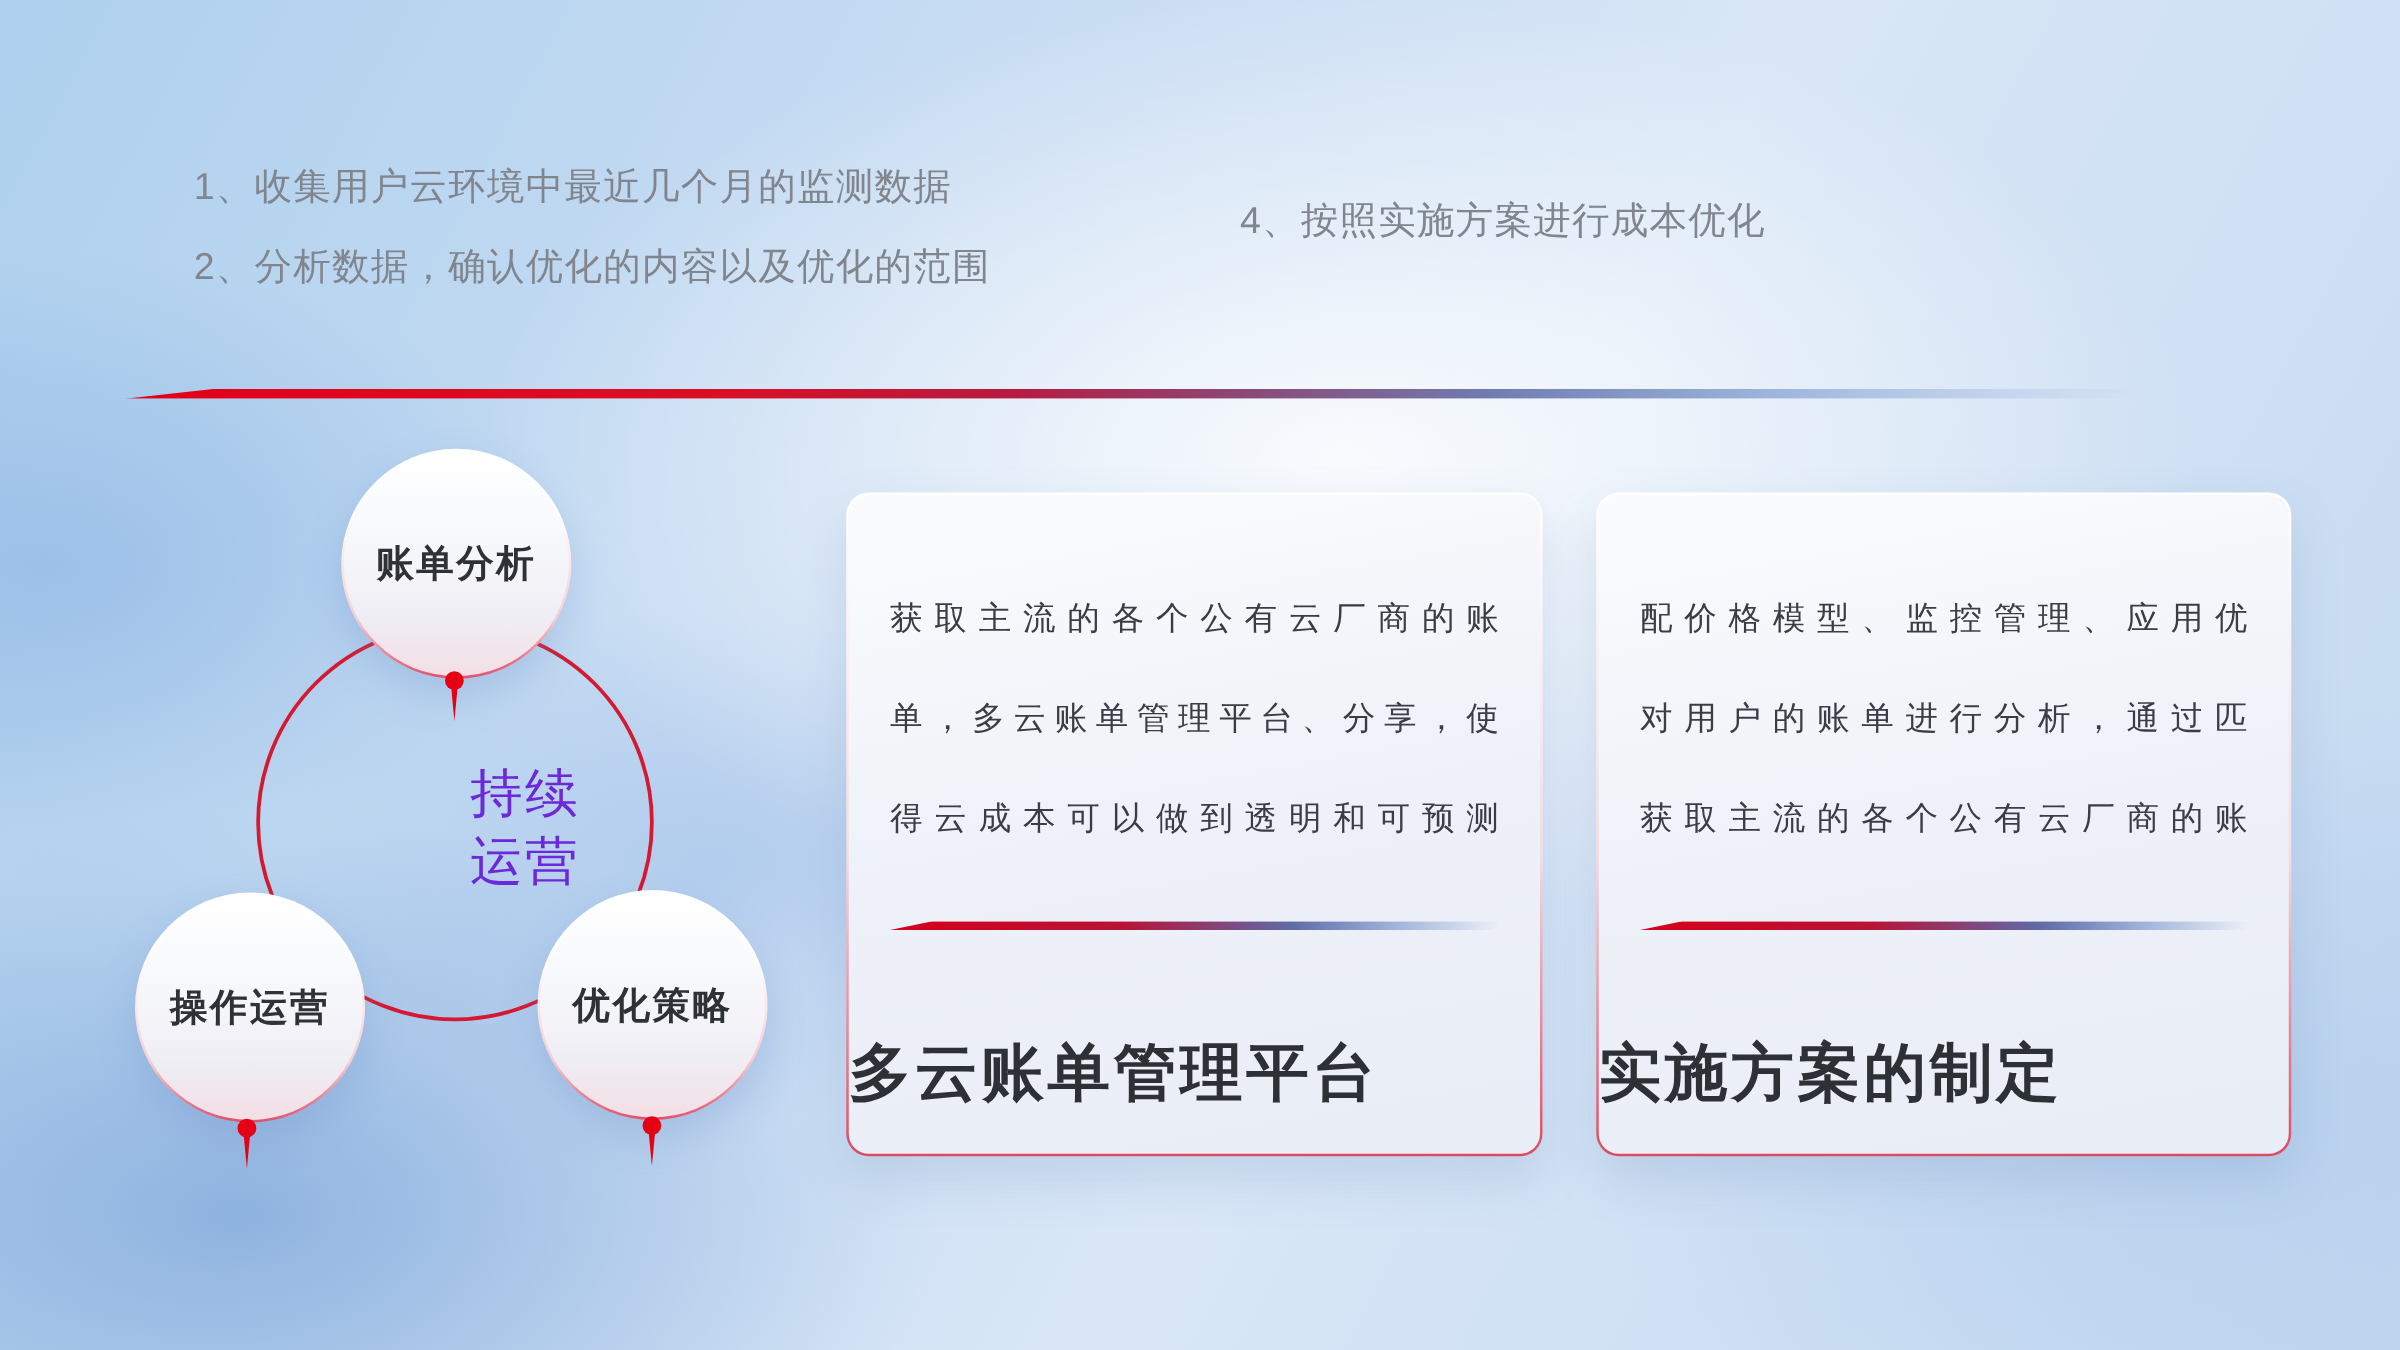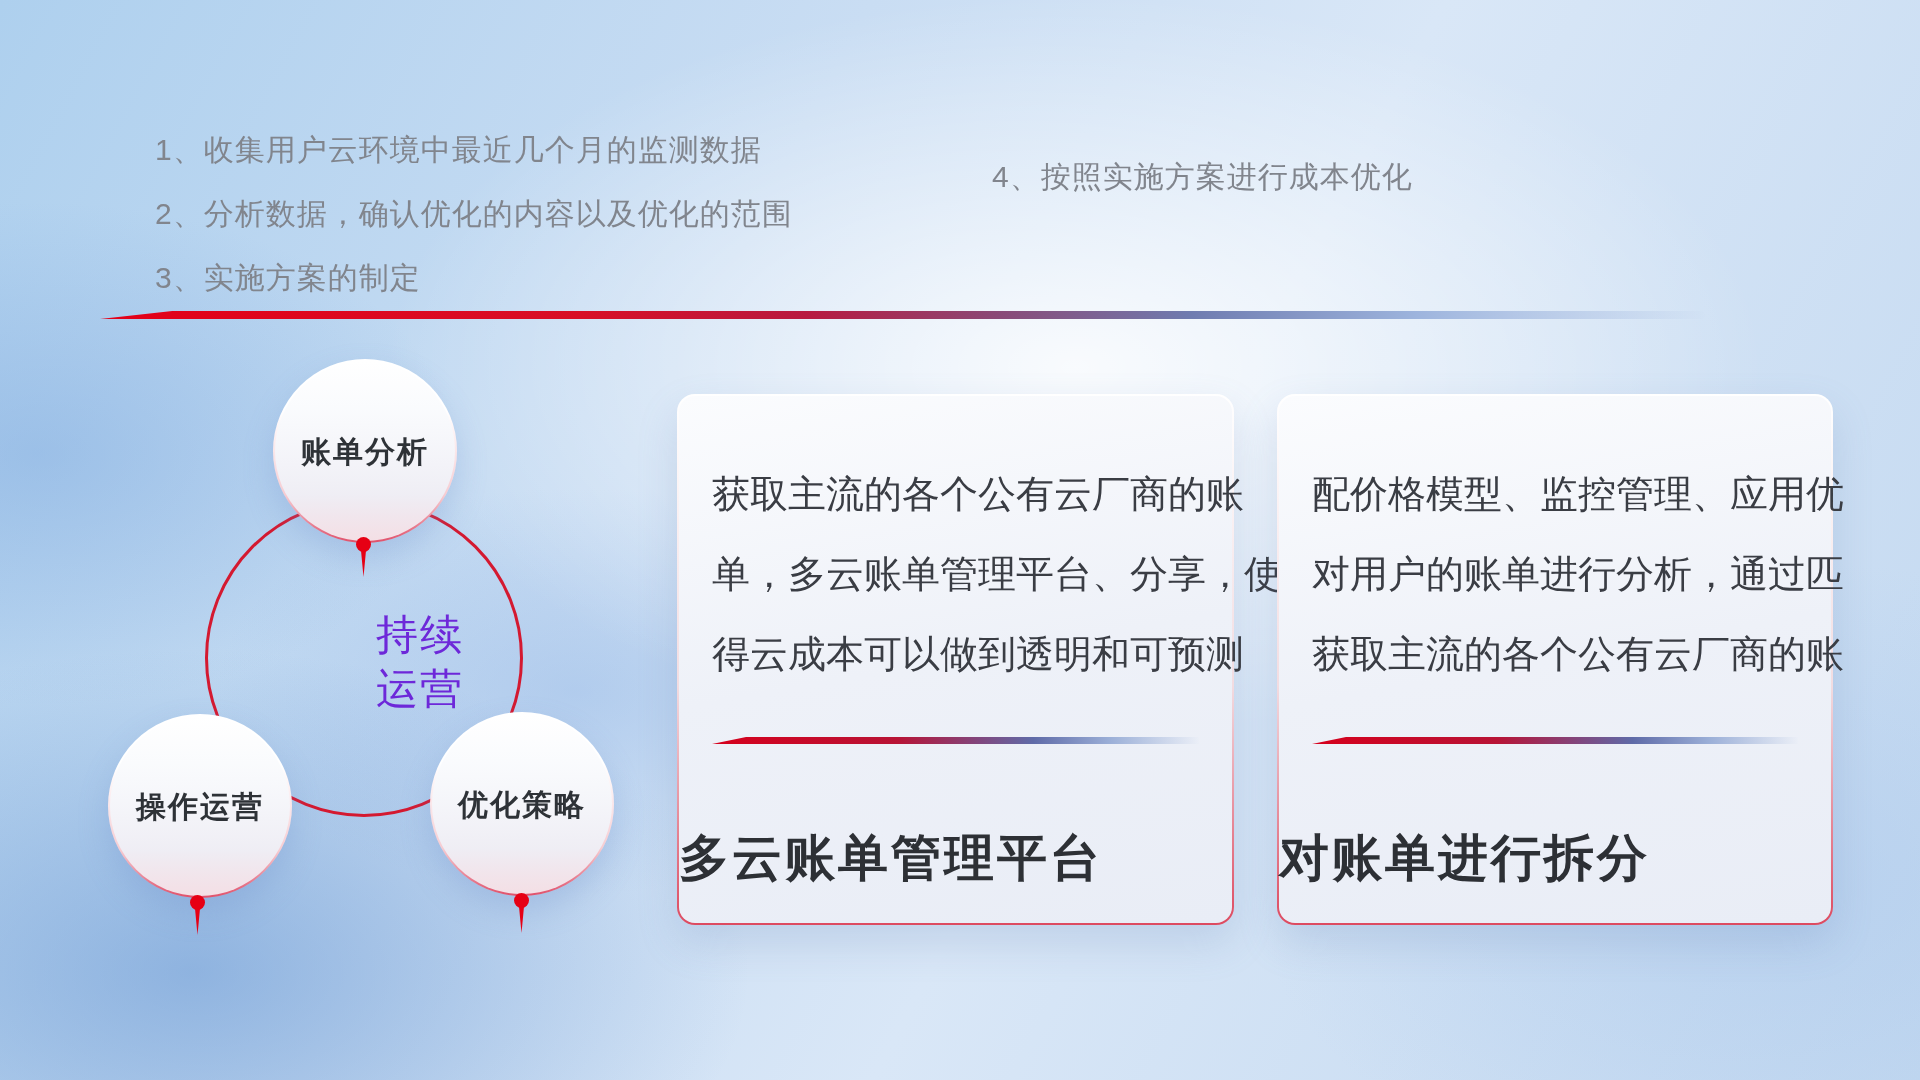--- a/index.html
+++ b/index.html
@@ -77,21 +77,21 @@
     box-shadow: 0 18px 40px rgba(100,130,180,0.20);
   }
   .card-1 { left: 677px;  width: 557px; }
   .card-2 { left: 1277px; width: 556px; }
   .card-inner {
     position: relative; width: 100%; height: 100%; border-radius: 16px;
     background: linear-gradient(170deg, #fbfcfe 0%, #eef1f8 50%, #e9edf6 100%);
   }
   .card-body {
     position: absolute; left: 33px; right: 33px; top: 58px;
-    color: #3a3d44; font-size: 38px;
+    color: #3a3d44; font-size: 26px;
   }
   .card-body .bline {
     line-height: 80px; height: 80px; width: 100%;
     text-align: justify; text-align-last: justify; white-space: nowrap;
   }
   .card-divider {
     position: absolute; left: 33px; right: 33px; top: 341px; height: 7px;
     background: linear-gradient(to right,
       #d6001c 0%, #b81335 38%, #80477e 55%, #5f6ba8 66%,
       #9cb0d8 82%, rgba(220,230,245,0.08) 100%);
@@ -104,21 +104,20 @@
   }
 </style>
 </head>
 <body>
 
 <div class="stage">
 
   <div class="steps steps-left">
     <div>1、收集用户云环境中最近几个月的监测数据</div>
     <div>2、分析数据，确认优化的内容以及优化的范围</div>
-    <div>3、实施方案的制定</div>
   </div>
 
   <div class="steps steps-right">
     <div>4、按照实施方案进行成本优化</div>
   </div>
 
   <div class="main-divider"></div>
 
   <div class="cycle-ring"></div>
 
@@ -168,17 +167,17 @@
   </div>
 
   <div class="card card-2">
     <div class="card-inner">
       <div class="card-body">
         <div class="bline">配价格模型、监控管理、应用优</div>
         <div class="bline">对用户的账单进行分析，通过匹</div>
         <div class="bline">获取主流的各个公有云厂商的账</div>
       </div>
       <div class="card-divider"></div>
-      <div class="card-title">对账单进行拆分</div>
+      <div class="card-title">实施方案的制定</div>
     </div>
   </div>
 
 </div>
 
 </body></html>

